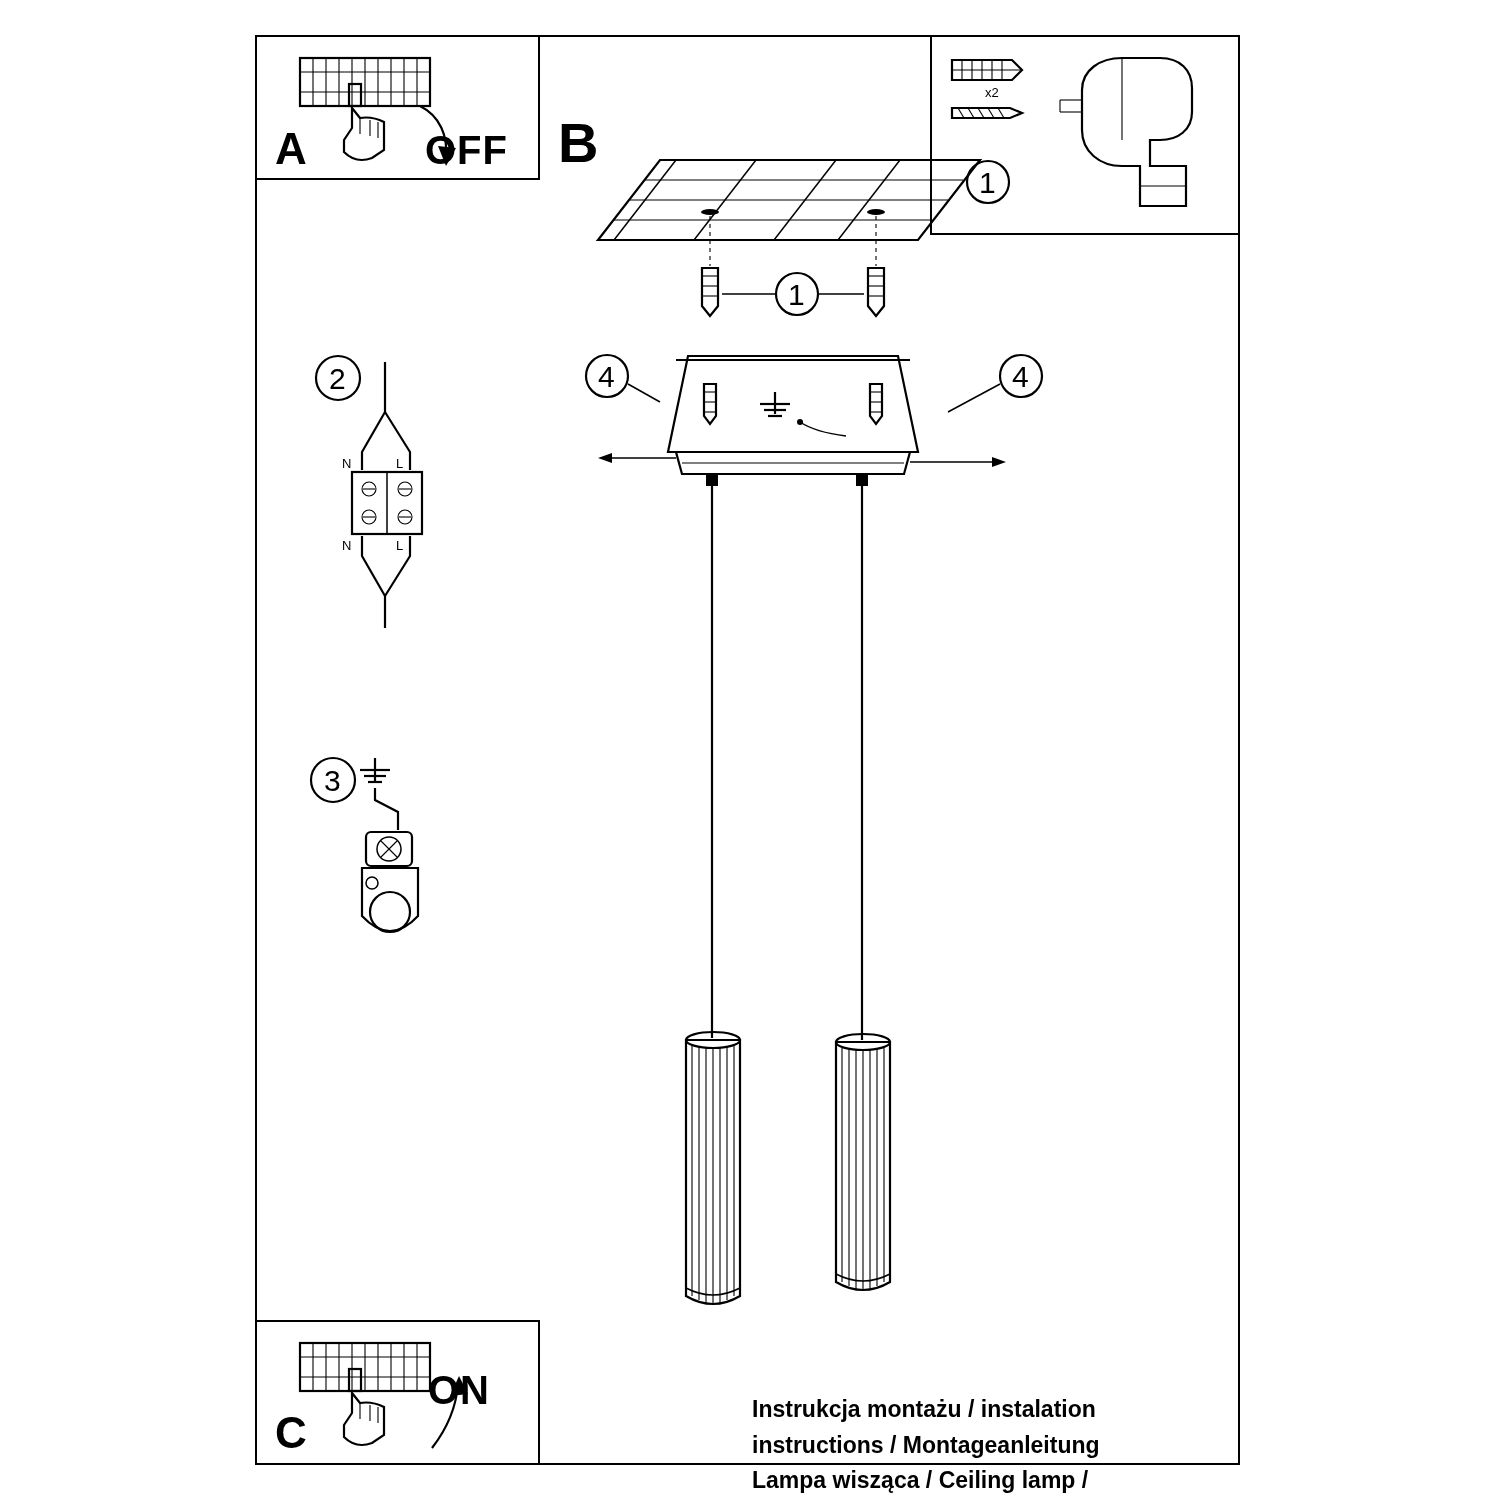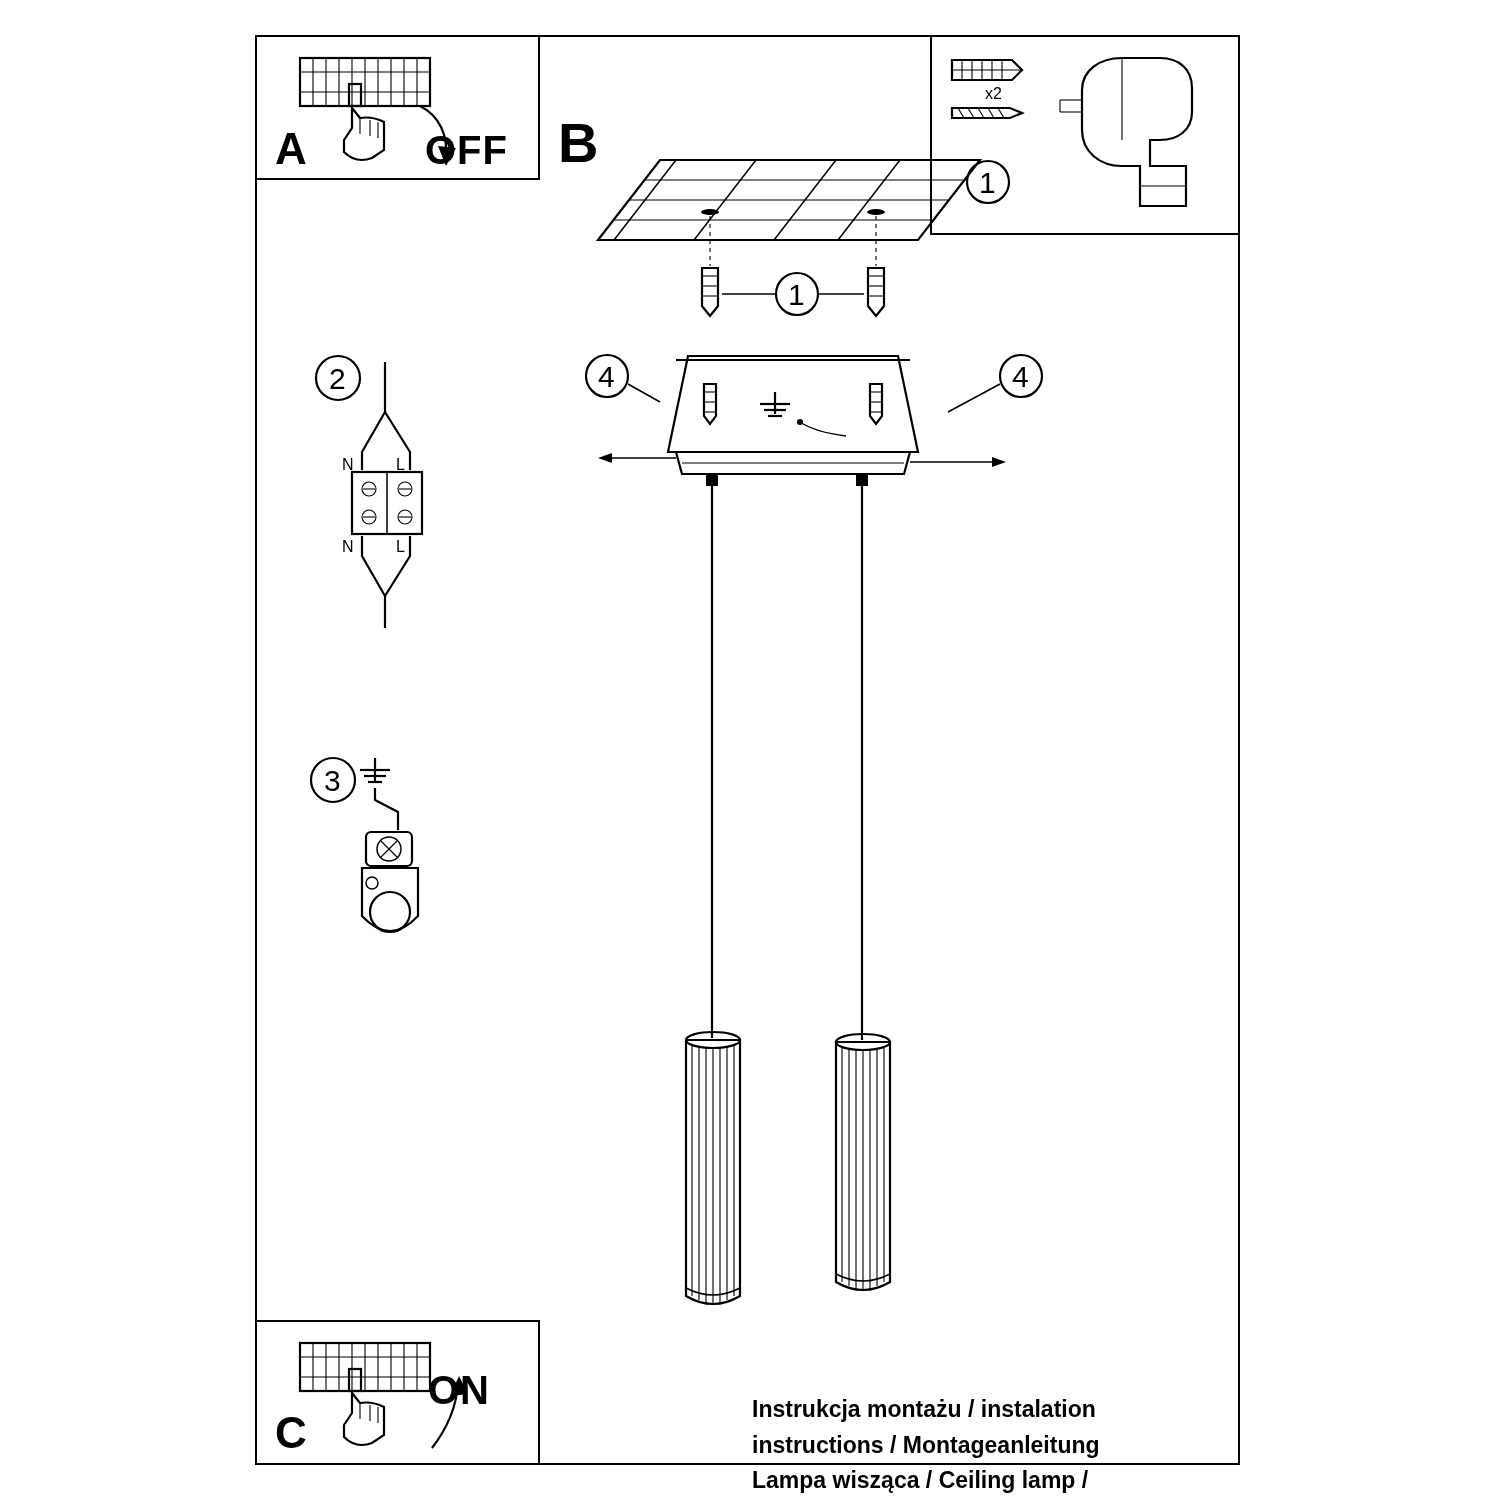--- a/index.html
+++ b/index.html
@@ -11,21 +11,21 @@
   svg{position:absolute;left:0;top:0;overflow:visible;}
   .stk{fill:none;stroke:#000;stroke-width:2.2;}
   .stk-thin{fill:none;stroke:#000;stroke-width:1.5;}
   .stk-hair{fill:none;stroke:#000;stroke-width:1.1;}
   .fillblk{fill:#000;stroke:none;}
   .txt{font-family:"Liberation Sans",sans-serif;}
   .capA{font-size:44px;font-weight:bold;}
   .capB{font-size:56px;font-weight:bold;}
   .off{font-size:40px;font-weight:bold;letter-spacing:1px;}
   .num{font-size:30px;}
-  .small{font-size:16px;}
+  .small{font-size:13px;}
   .footer{position:absolute;font-size:23px;line-height:1.55;font-weight:bold;}
 </style>
 </head>
 <body>
 
 <div id="sheet">
 
   <div class="frame"></div>
 
   <div class="box" style="left:255px;top:35px;width:285px;height:145px;"></div>

